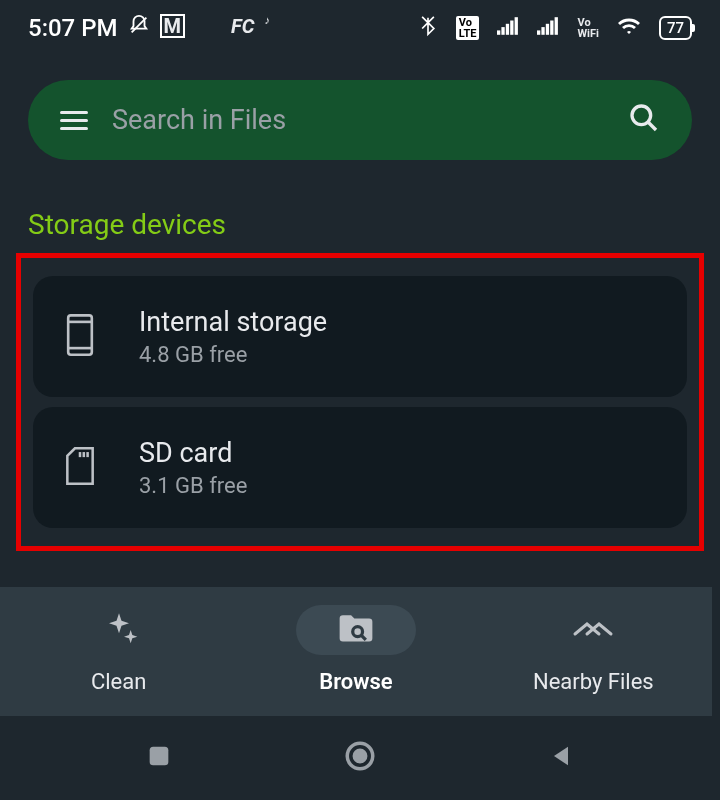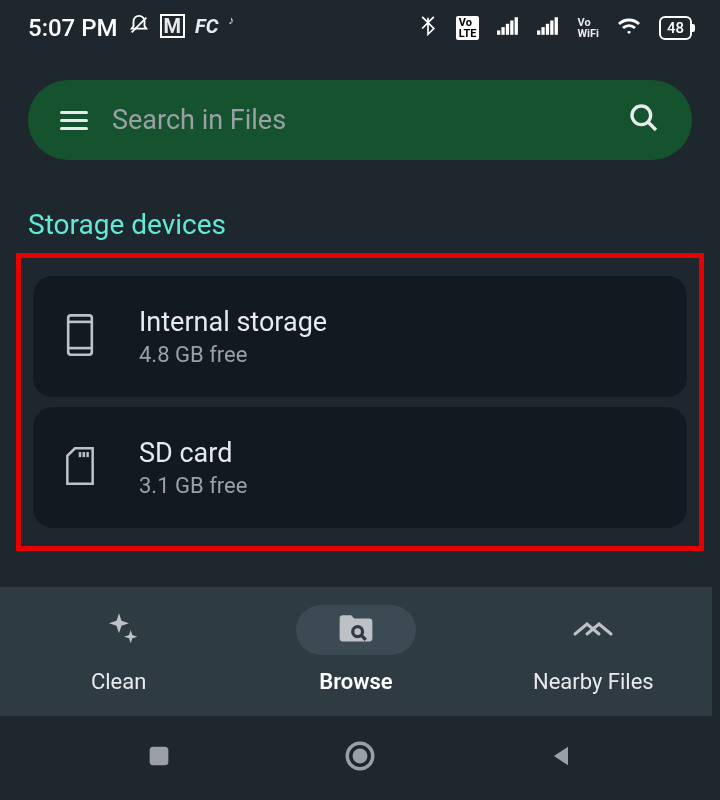--- a/index.html
+++ b/index.html
@@ -83,21 +83,21 @@
       font-size: 27px;
       flex: 1;
     }
     .search-icon {
       color: #e8eaed;
     }
     .section-title {
       padding: 24px 28px 12px;
       font-size: 28px;
       font-weight: 400;
-      color: #5eead4;
+      color: #84cc16;
     }
     .highlight-box {
       border: 5px solid #e60000;
       margin: 0 16px;
       padding: 8px 0;
     }
     .storage-item {
       background: #111a20;
       border-radius: 20px;
       margin: 10px 12px;
@@ -179,20 +179,21 @@
       font-size: 20px;
       font-weight: 700;
       border: 2px solid #fff;
       padding: 0 2px;
       line-height: 1;
     }
     .fc-icon {
       font-size: 20px;
       font-style: italic;
       font-weight: 700;
+      margin-left: 36px;
     }
   </style>
 </head>
 <body>
 
 <div class="status-bar">
   <div class="status-left">
     <span class="status-time">5:07 PM</span>
     <span>
       <svg width="22" height="22" viewBox="0 0 24 24" fill="none" stroke="#fff" stroke-width="2">
@@ -228,21 +229,21 @@
           <rect x="12" y="3" width="3" height="13"></rect>
         <rect x="16" y="0" width="3" height="16"></rect>
       </svg>
     </span>
     <span class="label-tiny" style="line-height:1;">Vo<br>WiFi</span>
     <span>
       <svg width="24" height="20" viewBox="0 0 24 20" fill="#fff">
         <path d="M12 18l-2-2a3 3 0 014 0l-2 2zm-5-5l-2-2a10 10 0 0114 0l-2 2a7 7 0 00-10 0zm-4-4l-2-2a16 16 0 0122 0l-2 2a13 13 0 00-18 0z"></path>
       </svg>
     </span>
-    <span class="battery-badge">48</span>
+    <span class="battery-badge">77</span>
   </div>
 </div>
 
 <div class="search-bar">
   <div class="hamburger">
     <span></span>
       <span></span>
       <span></span>
   </div>
   <div class="search-placeholder">Search in Files</div>

